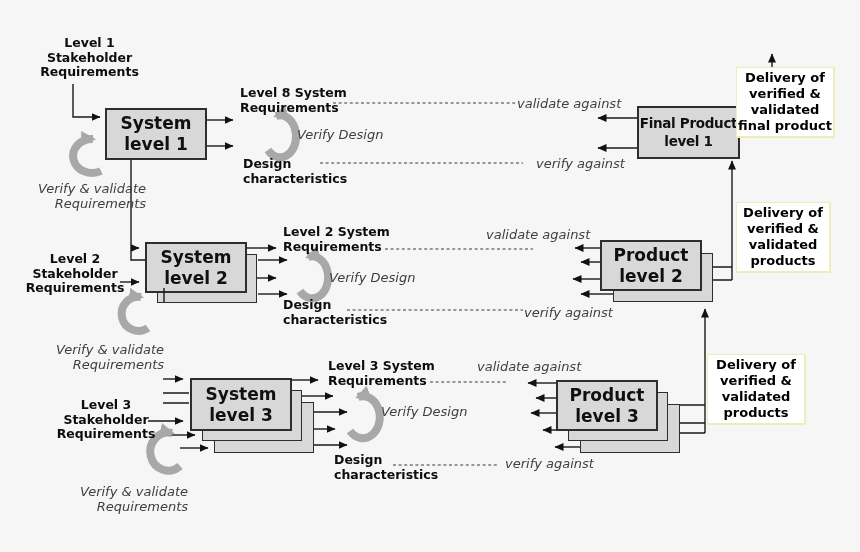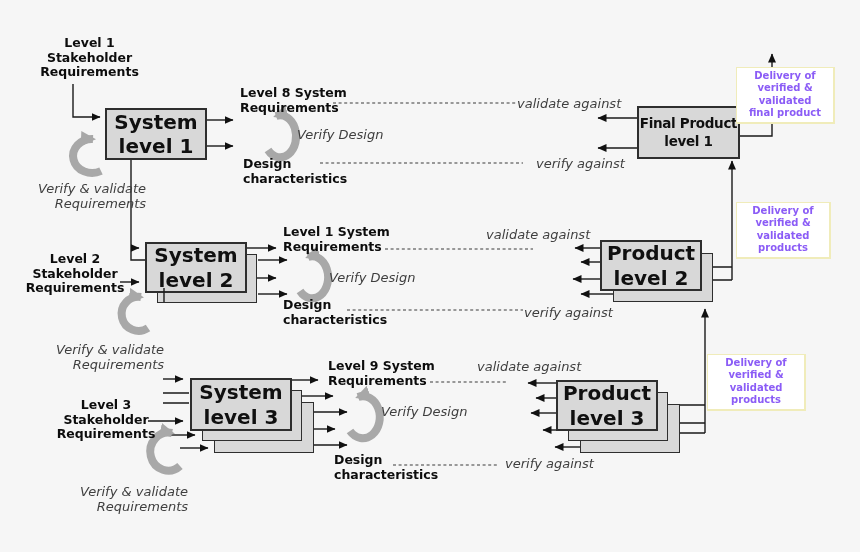--- a/index.html
+++ b/index.html
@@ -8,26 +8,26 @@
   svg.layer{position:absolute;left:0;top:0;z-index:0;}
   svg.layer.top{z-index:3;}
   .lbl{position:absolute;font-weight:bold;font-size:12.5px;line-height:1.16;color:#0d0d0d;
        white-space:pre-line;z-index:3;}
   .lbl.c{text-align:center;}
   .it{position:absolute;font-style:italic;font-size:13px;line-height:1.18;color:#3f3f3f;
       white-space:pre-line;z-index:3;}
   .it.c{text-align:right;}
   .box{position:absolute;background:#d8d8d8;border:2px solid #2e2e2e;z-index:2;
        display:flex;align-items:center;justify-content:center;text-align:center;
-       font-weight:bold;font-size:20px;line-height:1.22;color:#101010;white-space:pre-line;}
+       font-weight:bold;font-size:17px;line-height:1.22;color:#101010;white-space:pre-line;}
   .box.back{border-width:1.5px;z-index:1;}
   .box.fp{font-size:13.5px;letter-spacing:-0.3px;line-height:1.3;}
   .delivery{position:absolute;background:#ffffff;border:1px solid #f0ecba;
             border-right-width:2px;border-bottom-width:2px;z-index:4;text-align:center;
-            font-weight:bold;font-size:10px;line-height:1.24;color:#8b5cf6;
+            font-weight:bold;font-size:13px;line-height:1.24;color:#000000;
             white-space:pre-line;padding:2px 0;}
 </style>
 </head>
 <body>
 
 <div class="stage">
 
   <svg class="layer" width="860" height="552">
     <defs>
       <marker id="mArrow" markerUnits="userSpaceOnUse" markerWidth="10" markerHeight="9" refX="8.5" refY="4" orient="auto">
@@ -140,38 +140,38 @@
   <div class="it c" style="left:26px;top:181px;width:120px">Verify &amp; validate
 Requirements</div>
   <div class="delivery" style="left:736px;top:67px;width:96px">Delivery of
 verified &amp;
 validated
 final product</div>
 
   <div class="lbl c" style="left:22px;top:252px;width:106px">Level 2
 Stakeholder
 Requirements</div>
-  <div class="lbl" style="left:283px;top:225px">Level 1 System
+  <div class="lbl" style="left:283px;top:225px">Level 2 System
 Requirements</div>
   <div class="it" style="left:329px;top:270px">Verify Design</div>
   <div class="lbl" style="left:283px;top:298px">Design
 characteristics</div>
   <div class="it" style="left:486px;top:227px">validate against</div>
   <div class="it" style="left:524px;top:305px">verify against</div>
   <div class="it c" style="left:44px;top:342px;width:120px">Verify &amp; validate
 Requirements</div>
   <div class="delivery" style="left:736px;top:202px;width:92px">Delivery of
 verified &amp;
 validated
 products</div>
 
   <div class="lbl c" style="left:54px;top:398px;width:104px">Level 3
 Stakeholder
 Requirements</div>
-  <div class="lbl" style="left:328px;top:359px">Level 9 System
+  <div class="lbl" style="left:328px;top:359px">Level 3 System
 Requirements</div>
   <div class="it" style="left:381px;top:404px">Verify Design</div>
   <div class="lbl" style="left:334px;top:453px">Design
 characteristics</div>
   <div class="it" style="left:477px;top:359px">validate against</div>
   <div class="it" style="left:505px;top:456px">verify against</div>
   <div class="it c" style="left:68px;top:484px;width:120px">Verify &amp; validate
 Requirements</div>
   <div class="delivery" style="left:707px;top:354px;width:96px">Delivery of
 verified &amp;

